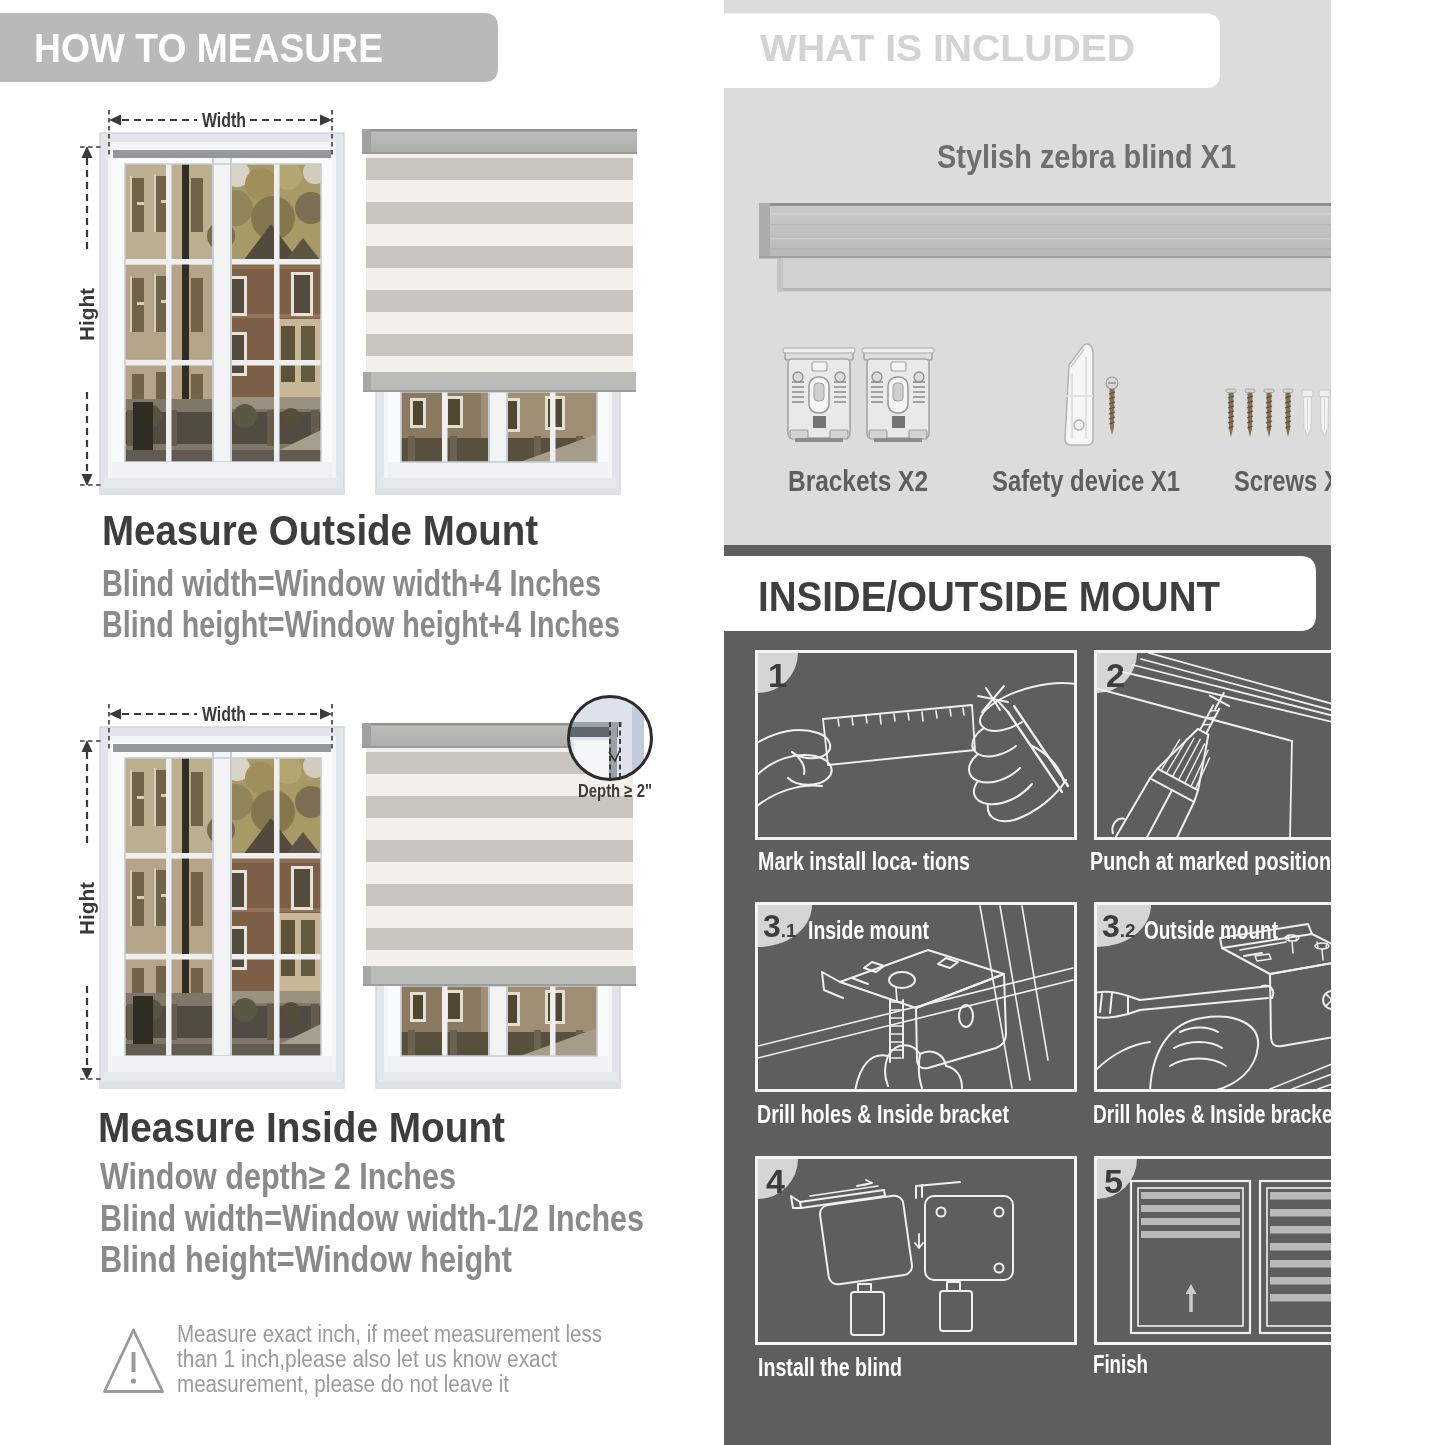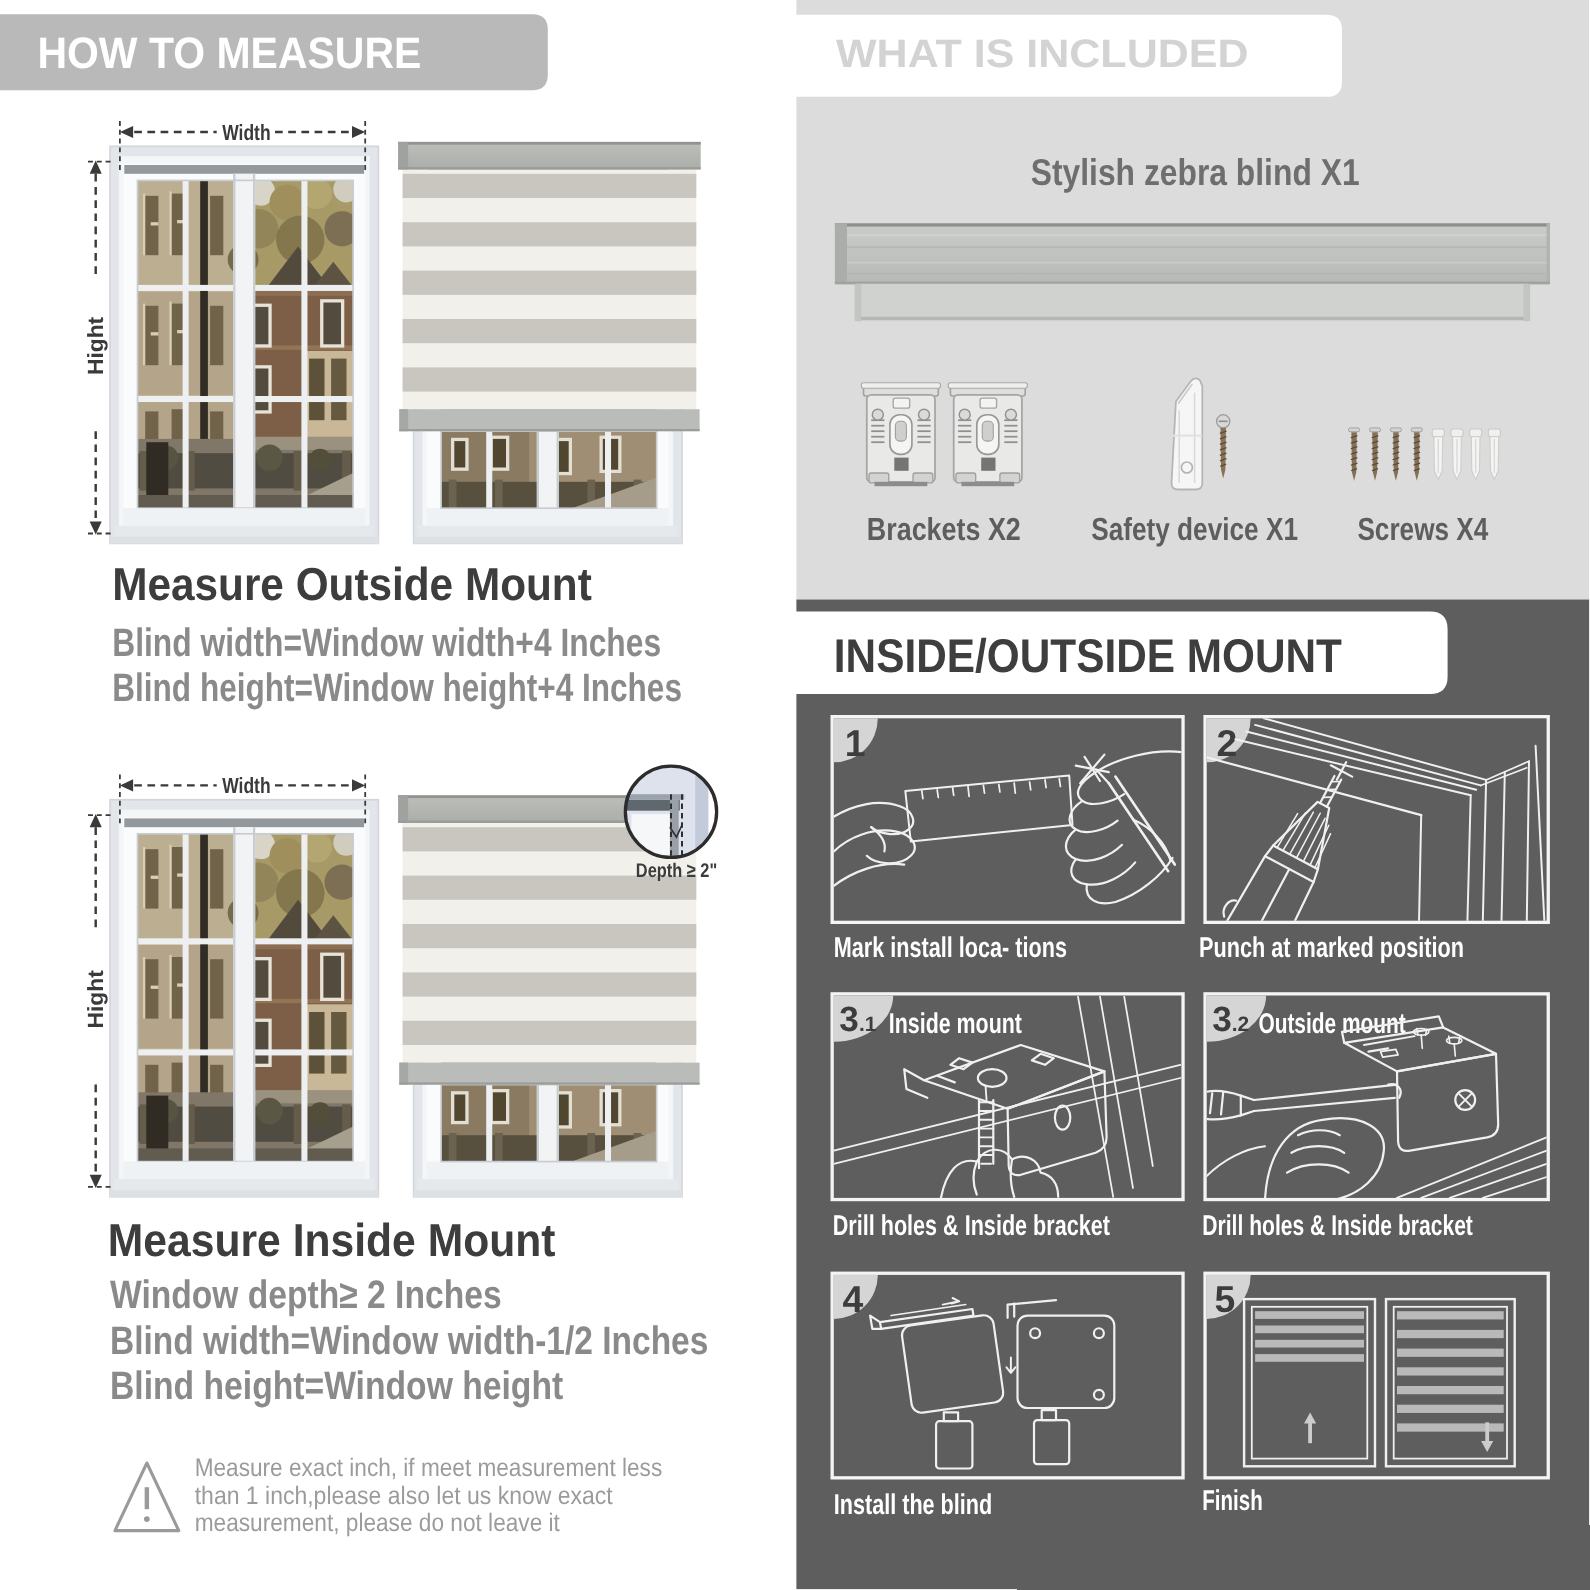--- a/index.html
+++ b/index.html
@@ -1,15 +1,15 @@
 <!DOCTYPE html>
 <html><head><meta charset="utf-8">
 <style>
 html,body{margin:0;padding:0;background:#fff;}
-#page{position:relative;width:1445px;height:1445px;overflow:hidden;background:#fff;}
+#page{position:relative;width:1331px;height:1445px;overflow:hidden;background:#fff;}
 text{font-family:"Liberation Sans",sans-serif;}
 </style></head>
 <body>
 <div id="page">
 <svg width="1445" height="1445" viewBox="0 0 1445 1445">
 <defs>
 <linearGradient id="skyg" x1="0" y1="0" x2="0" y2="1">
 <stop offset="0" stop-color="#c0b49a"></stop>
           <stop offset="0.55" stop-color="#95876e"></stop>
           <stop offset="1" stop-color="#6d6353"></stop>

